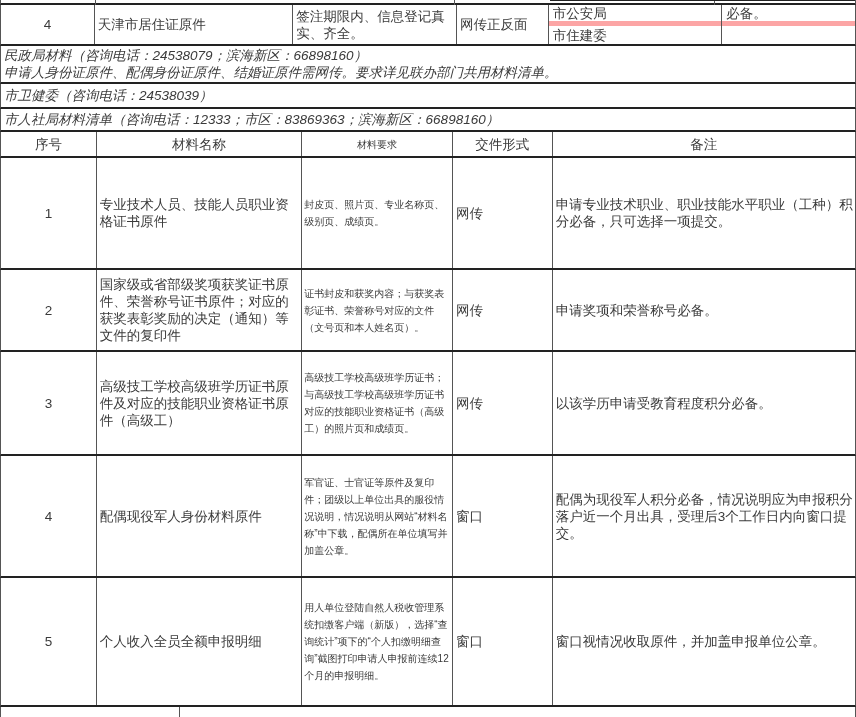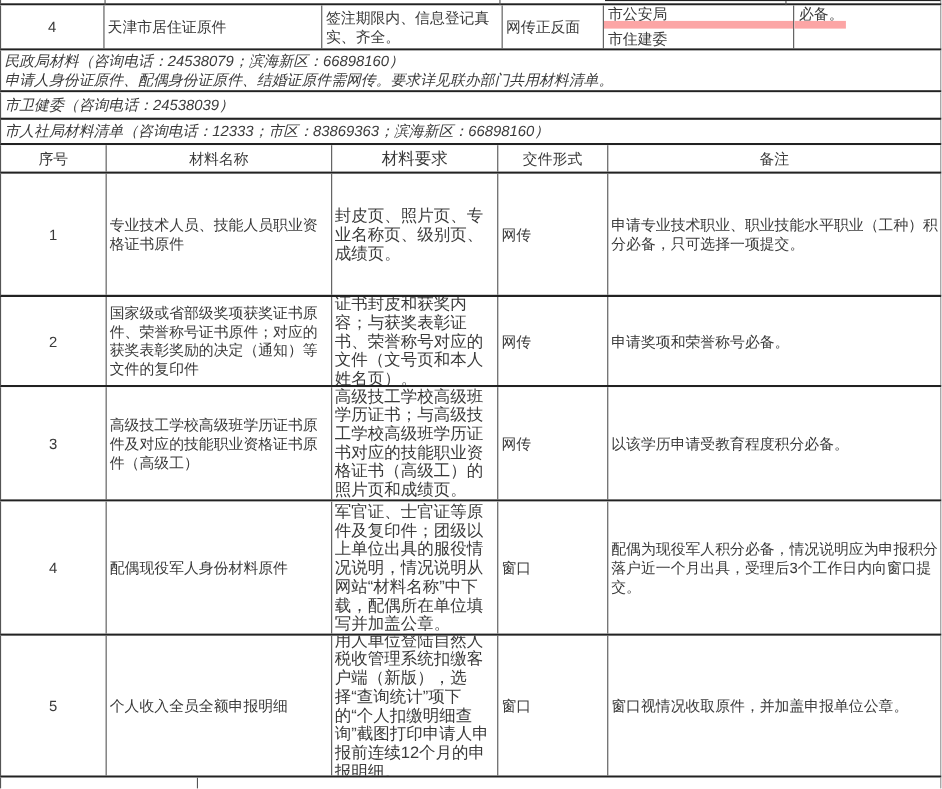--- a/index.html
+++ b/index.html
@@ -42,36 +42,36 @@
   #strip-top .stub{position:absolute;top:0;width:1px;height:5px;background:#555;}
   #strip-top .edge-line{position:absolute;top:0;left:549px;right:0;height:1px;background:#222;}
 
   
   #rowA{height:41px;}
   #rowA .cA-seq{width:94px;}
   #rowA .cA-name{width:199px;}
   #rowA .cA-req{width:164px;}
   #rowA .cA-form{width:92px;}
   #rowA .cA-dept{width:174px;flex-direction:column;align-items:stretch;padding:0;}
-  #rowA .cA-note{width:133px;flex-direction:row;align-items:stretch;padding:0;justify-content:flex-end;}
+  #rowA .cA-note{width:133px;flex-direction:column;align-items:stretch;padding:0;justify-content:flex-end;}
   .subcell{display:flex;align-items:center;padding:0 2px 0 4px;}
-  .subcell.top{height:21px;border-bottom:7px solid #fca5a5;}
+  .subcell.top{height:21px;border-bottom:5px solid #fca5a5;}
   .subcell.bot{flex:1;}
 
   
   .notice{display:flex;align-items:center;padding:0 4px 0 3px;}
   #notice1{height:38px;}
   #notice2{height:25px;}
   #notice3{height:23px;}
   .notice .nlines{width:100%;font-style:italic;}
 
   
   .mcol-seq{width:96px;}
   .mcol-name{width:206px;}
-  .mcol-req{width:151px;padding:0 1px 0 2px;font-size:15px;}
+  .mcol-req{width:151px;padding:0 1px 0 2px;font-size:10px;}
   .mcol-form{width:100px;}
   .mcol-note{width:303px;}
   #hdr{height:26px;}
   #hdr .cell{justify-content:center;text-align:left;padding:0;}
   #r1{height:112px;}
   #r2{height:82px;}
   #r3{height:104px;}
   #r4{height:122px;}
   #r5{height:129px;}
 

